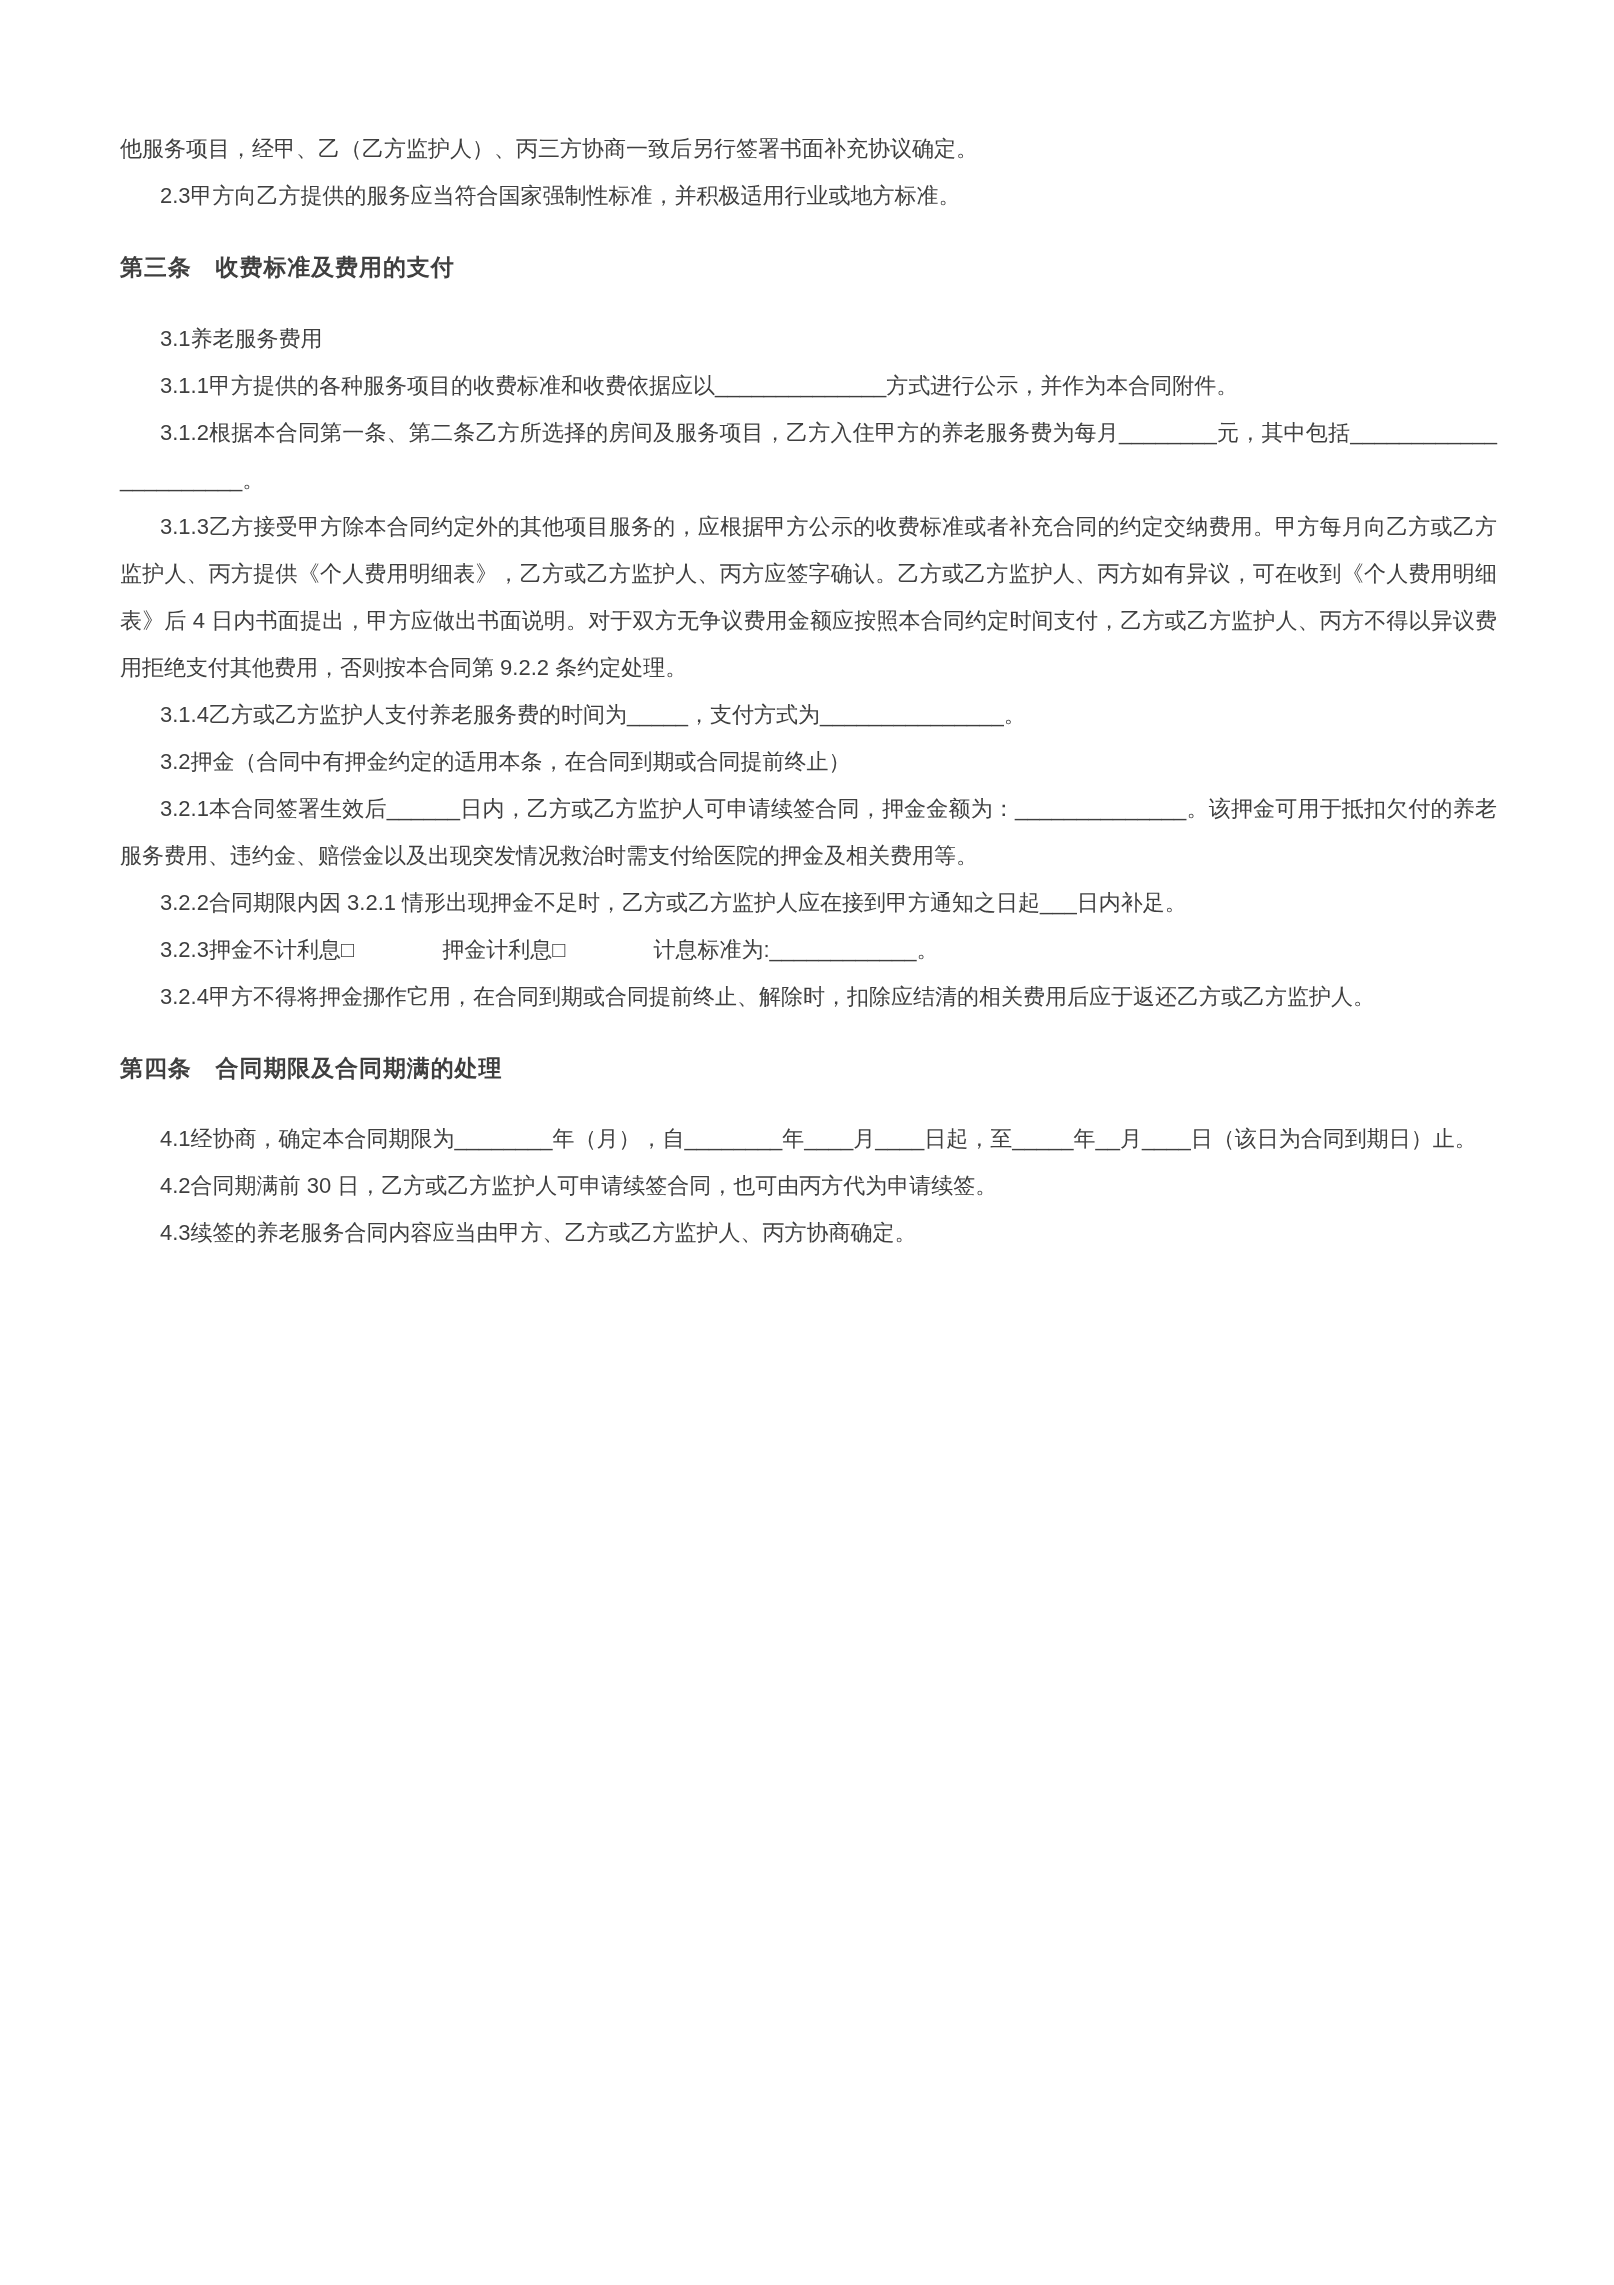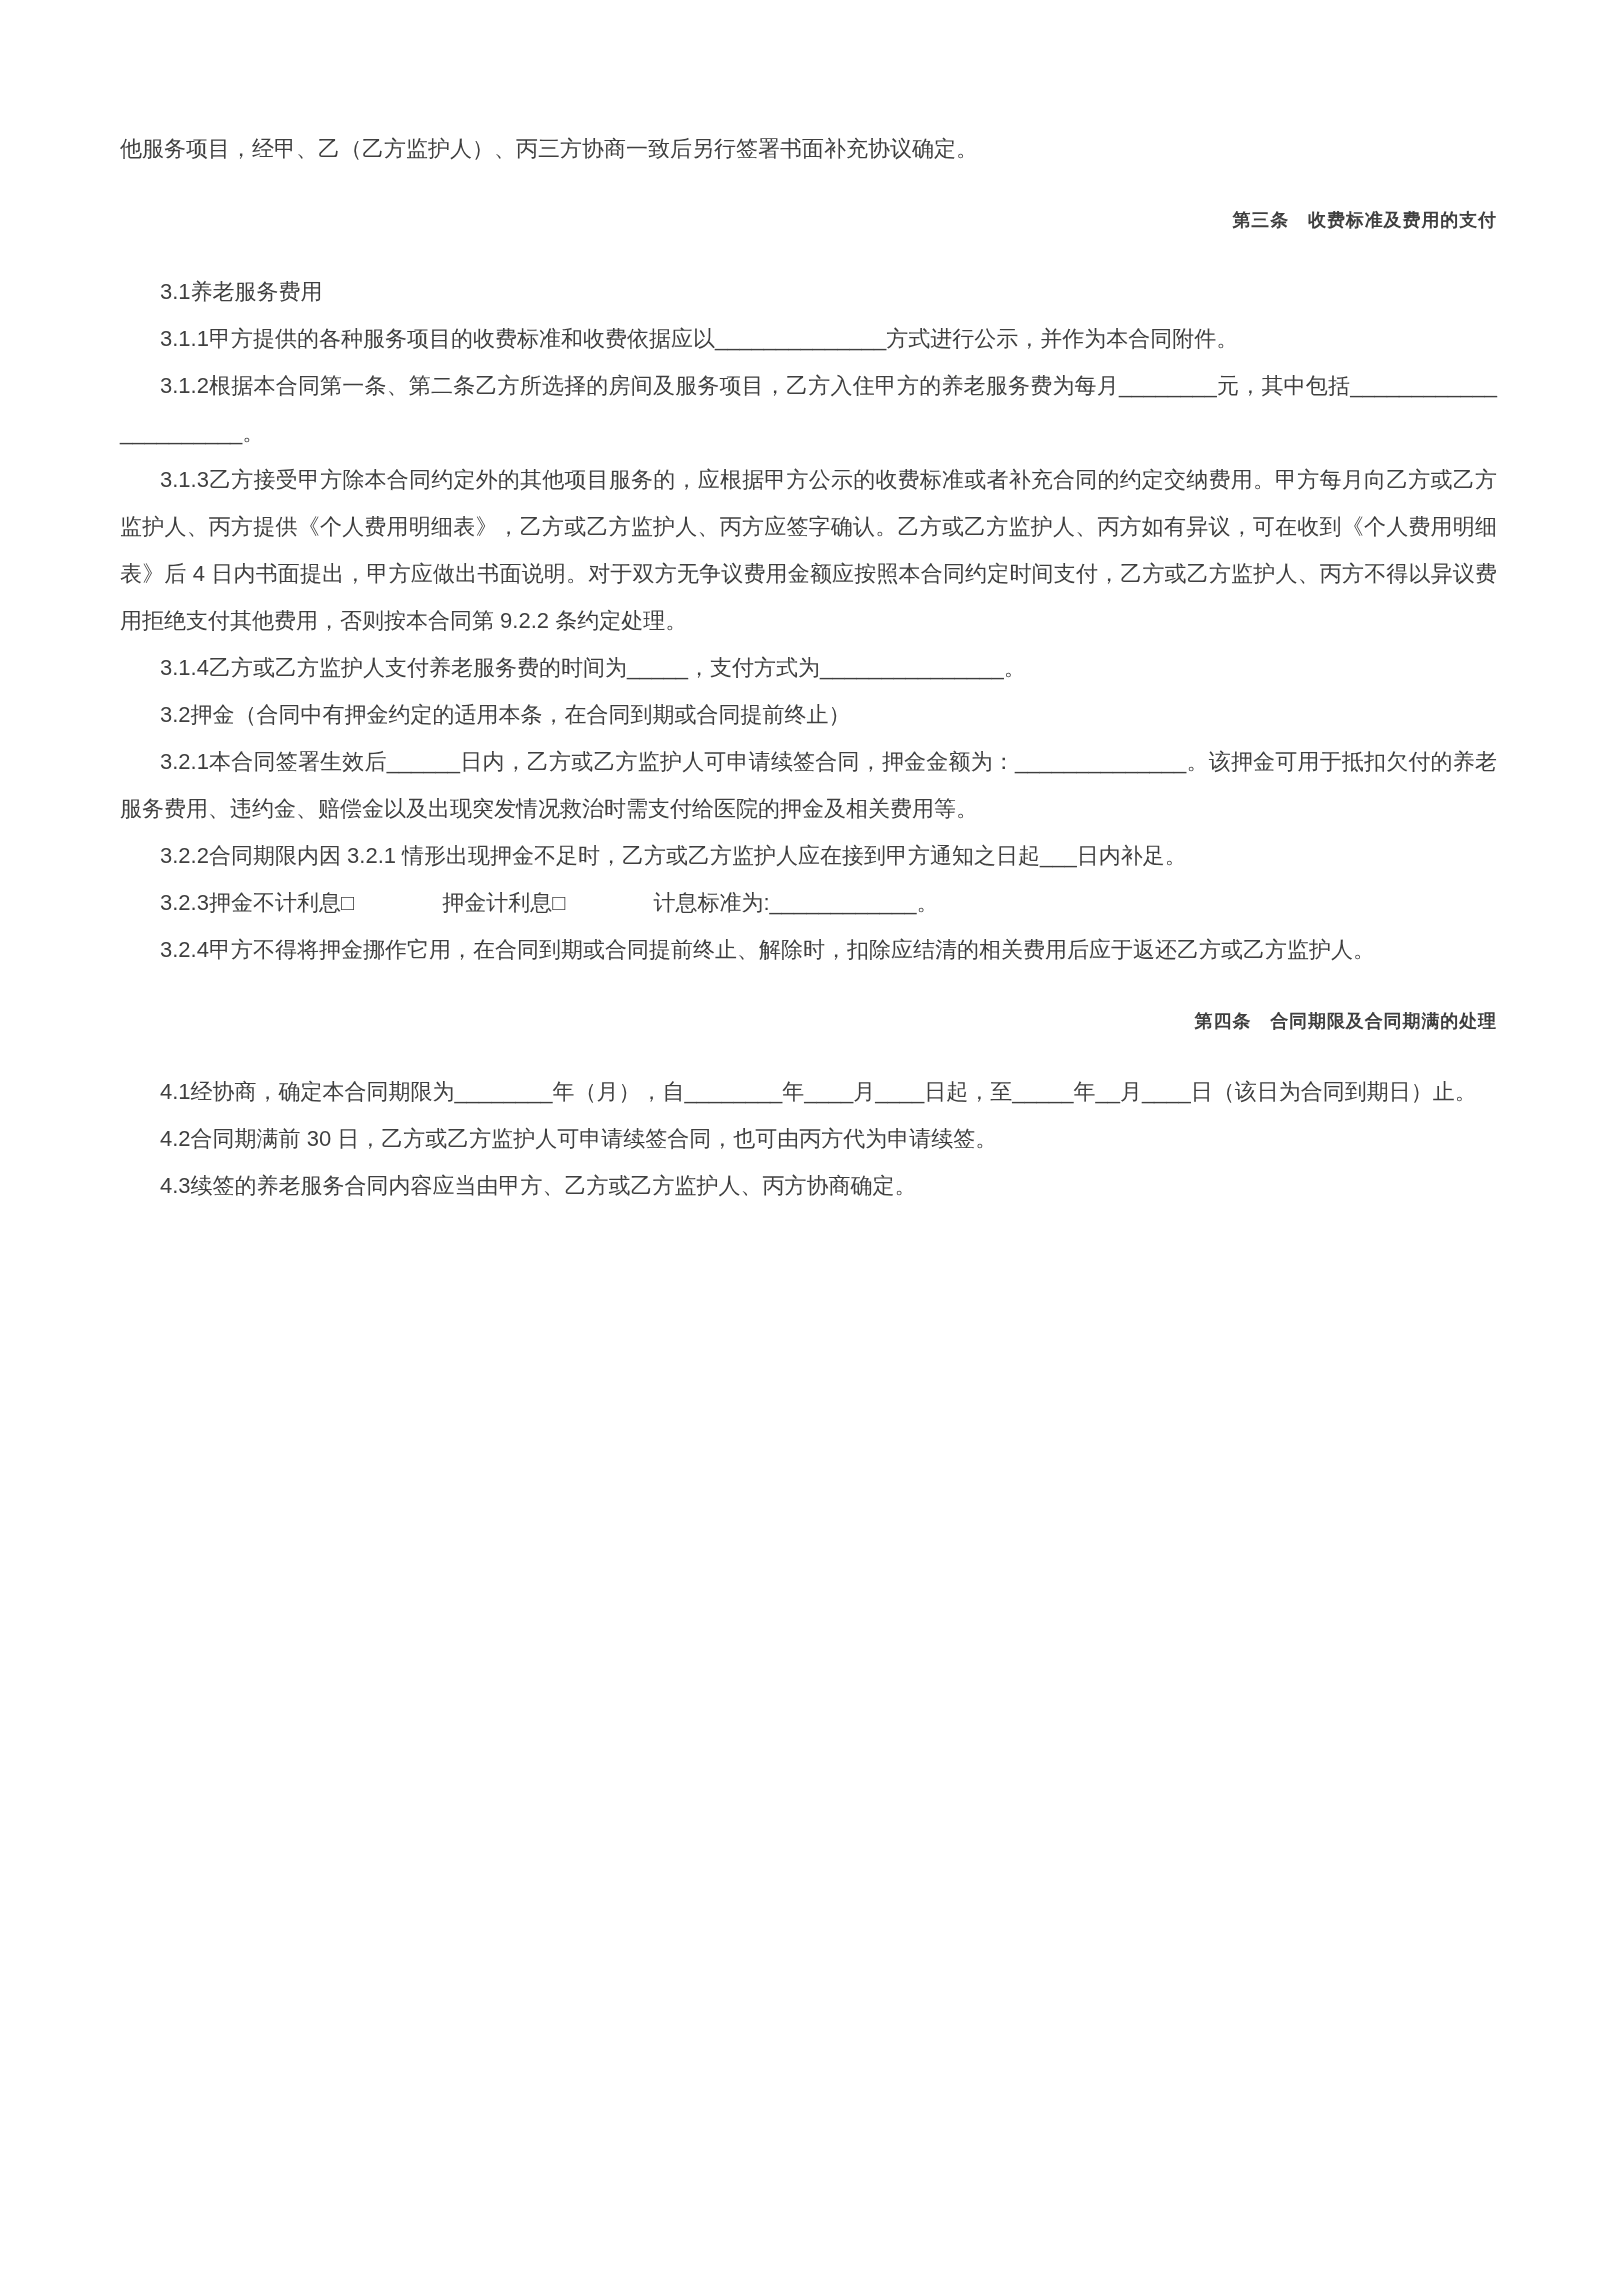--- a/index.html
+++ b/index.html
@@ -26,42 +26,43 @@
     font-size: 22px;
     line-height: 47px;
     text-align: justify;
     margin: 0;
     word-break: break-all;
   }
   .para.indent {
     text-indent: 40px;
   }
   .heading {
-    font-size: 18px;
+    font-size: 23px;
     font-weight: bold;
-    text-align: right;
+    text-align: left;
     line-height: 47px;
     margin: 25px 0 23.5px 0;
     letter-spacing: 0.9px;
   }
   .pageno {
     position: absolute;
     left: 120px;
     top: 2160px;
     font-size: 22px;
     line-height: 27px;
     color: #3f3f3f;
   }
 </style>
 </head>
 <body>
 
 <div class="page">
   <div class="content">
       <p class="para">他服务项目，经甲、乙（乙方监护人）、丙三方协商一致后另行签署书面补充协议确定。</p>
+      <p class="para indent">2.3甲方向乙方提供的服务应当符合国家强制性标准，并积极适用行业或地方标准。</p>
       <h2 class="heading">第三条　收费标准及费用的支付</h2>
       <p class="para indent">3.1养老服务费用</p>
       <p class="para indent">3.1.1甲方提供的各种服务项目的收费标准和收费依据应以______________方式进行公示，并作为本合同附件。</p>
       <p class="para indent">3.1.2根据本合同第一条、第二条乙方所选择的房间及服务项目，乙方入住甲方的养老服务费为每月________元，其中包括______________________。</p>
       <p class="para indent">3.1.3乙方接受甲方除本合同约定外的其他项目服务的，应根据甲方公示的收费标准或者补充合同的约定交纳费用。甲方每月向乙方或乙方监护人、丙方提供《个人费用明细表》，乙方或乙方监护人、丙方应签字确认。乙方或乙方监护人、丙方如有异议，可在收到《个人费用明细表》后 4 日内书面提出，甲方应做出书面说明。对于双方无争议费用金额应按照本合同约定时间支付，乙方或乙方监护人、丙方不得以异议费用拒绝支付其他费用，否则按本合同第 9.2.2 条约定处理。</p>
       <p class="para indent">3.1.4乙方或乙方监护人支付养老服务费的时间为_____，支付方式为_______________。</p>
       <p class="para indent">3.2押金（合同中有押金约定的适用本条，在合同到期或合同提前终止）</p>
       <p class="para indent">3.2.1本合同签署生效后______日内，乙方或乙方监护人可申请续签合同，押金金额为：______________。该押金可用于抵扣欠付的养老服务费用、违约金、赔偿金以及出现突发情况救治时需支付给医院的押金及相关费用等。</p>
       <p class="para indent">3.2.2合同期限内因 3.2.1 情形出现押金不足时，乙方或乙方监护人应在接到甲方通知之日起___日内补足。</p>
       <p class="para indent">3.2.3押金不计利息□　　　　押金计利息□　　　　计息标准为:____________。</p>

